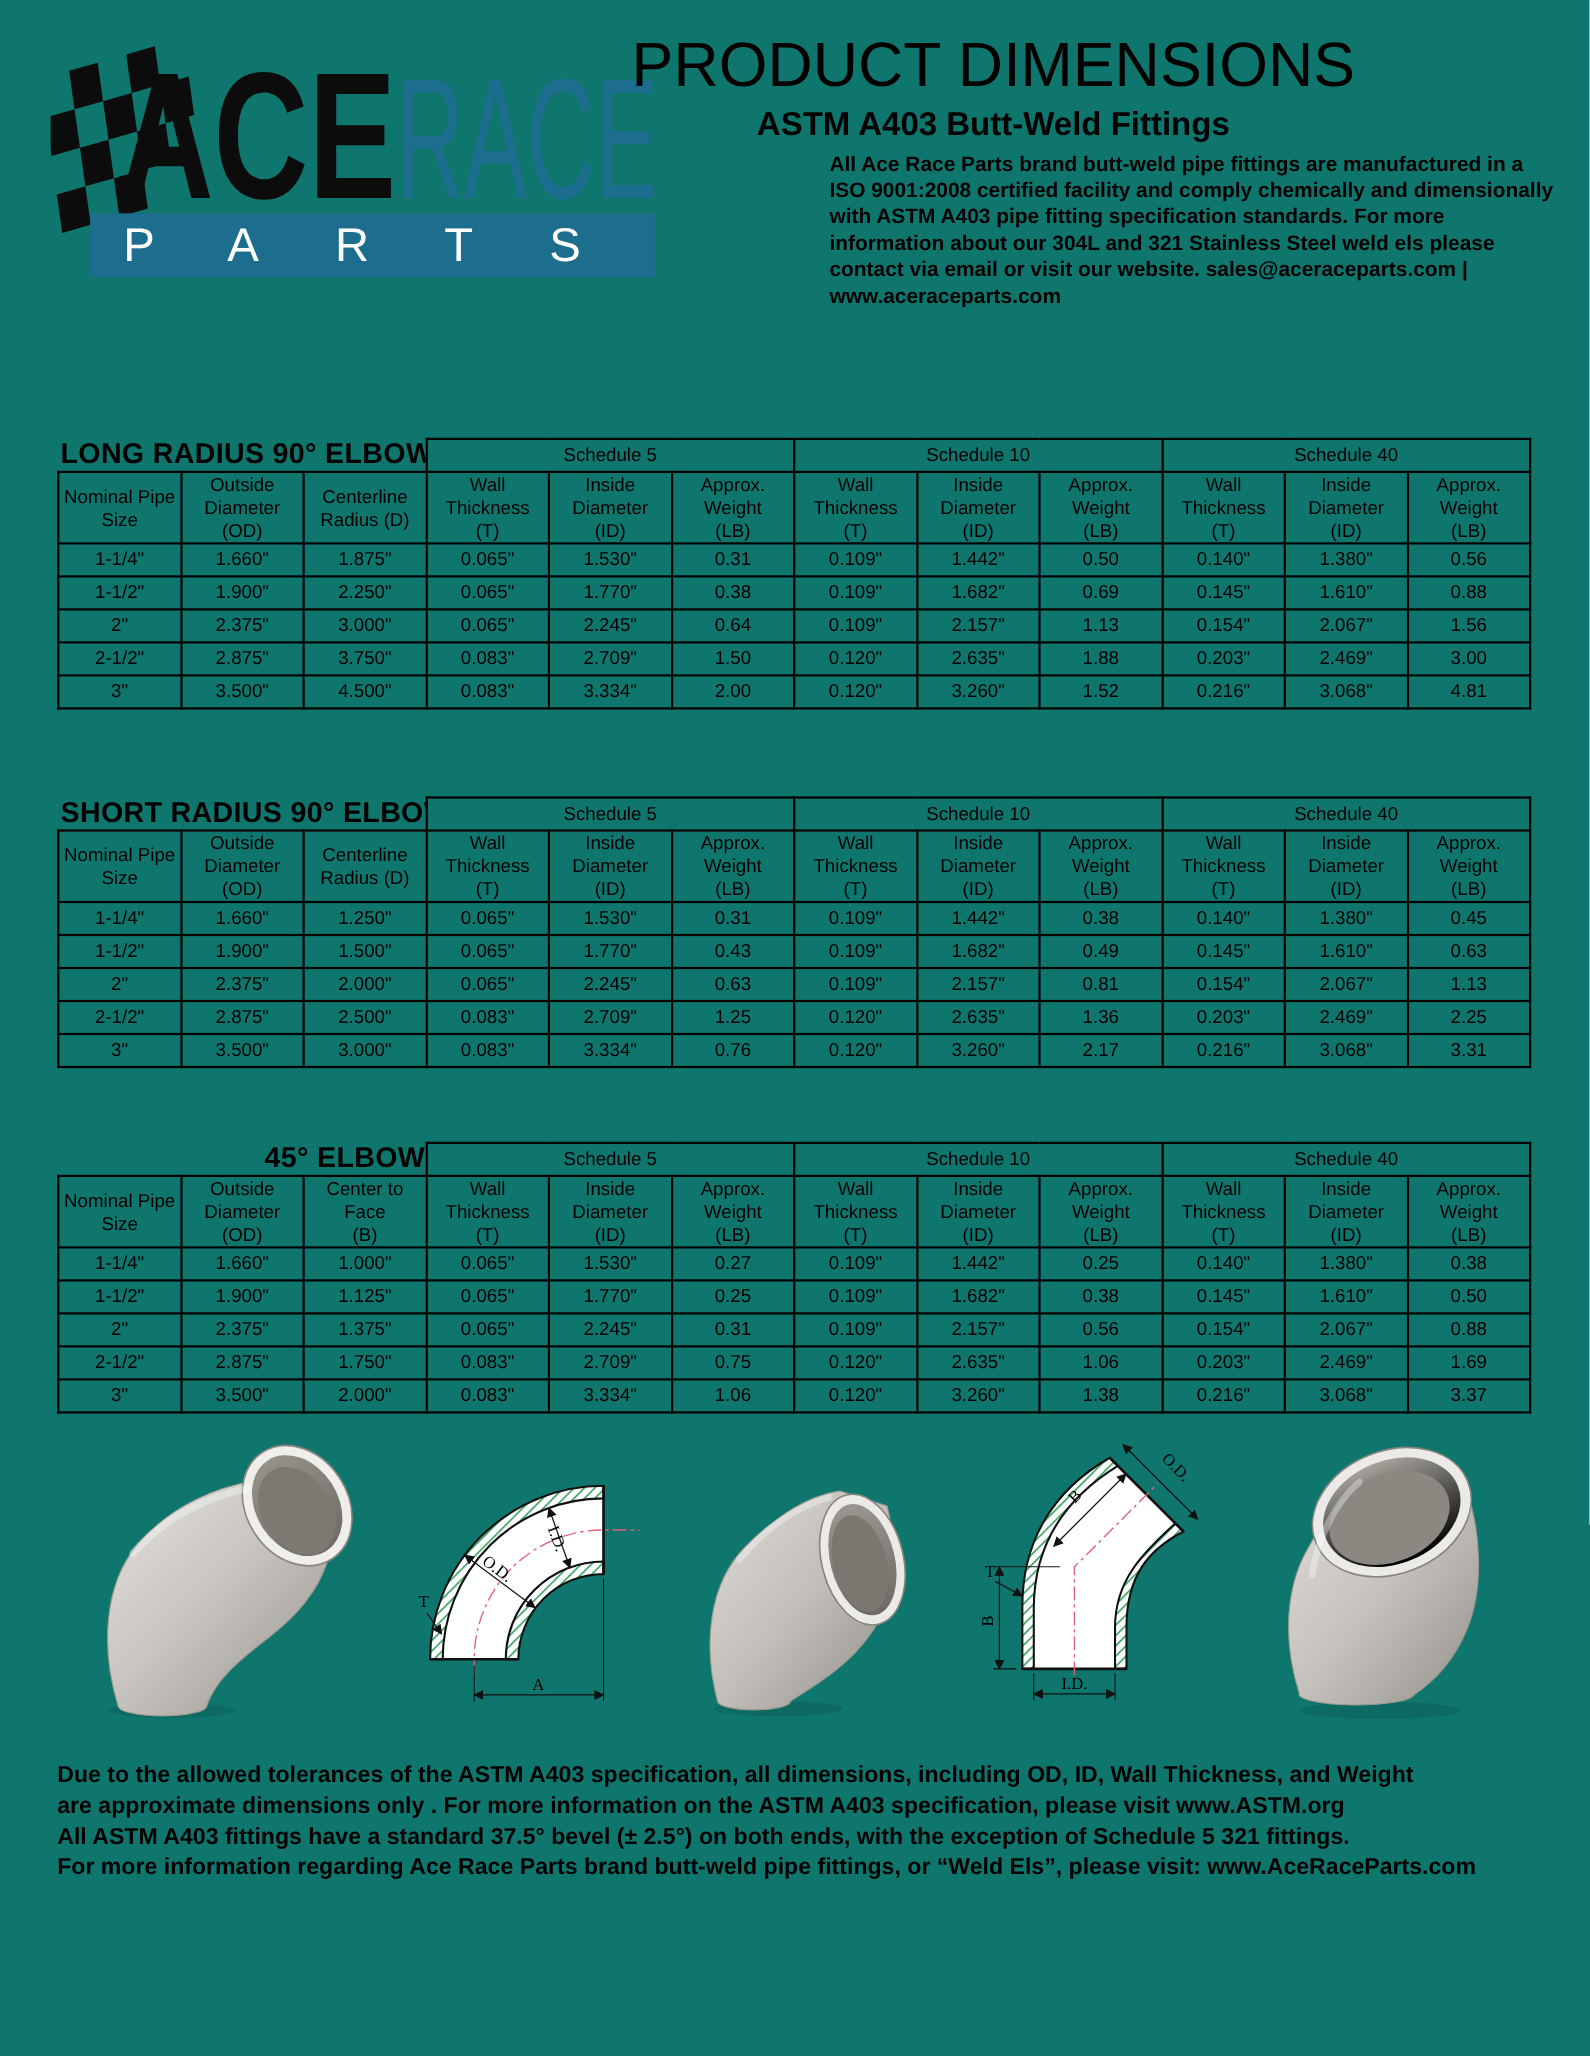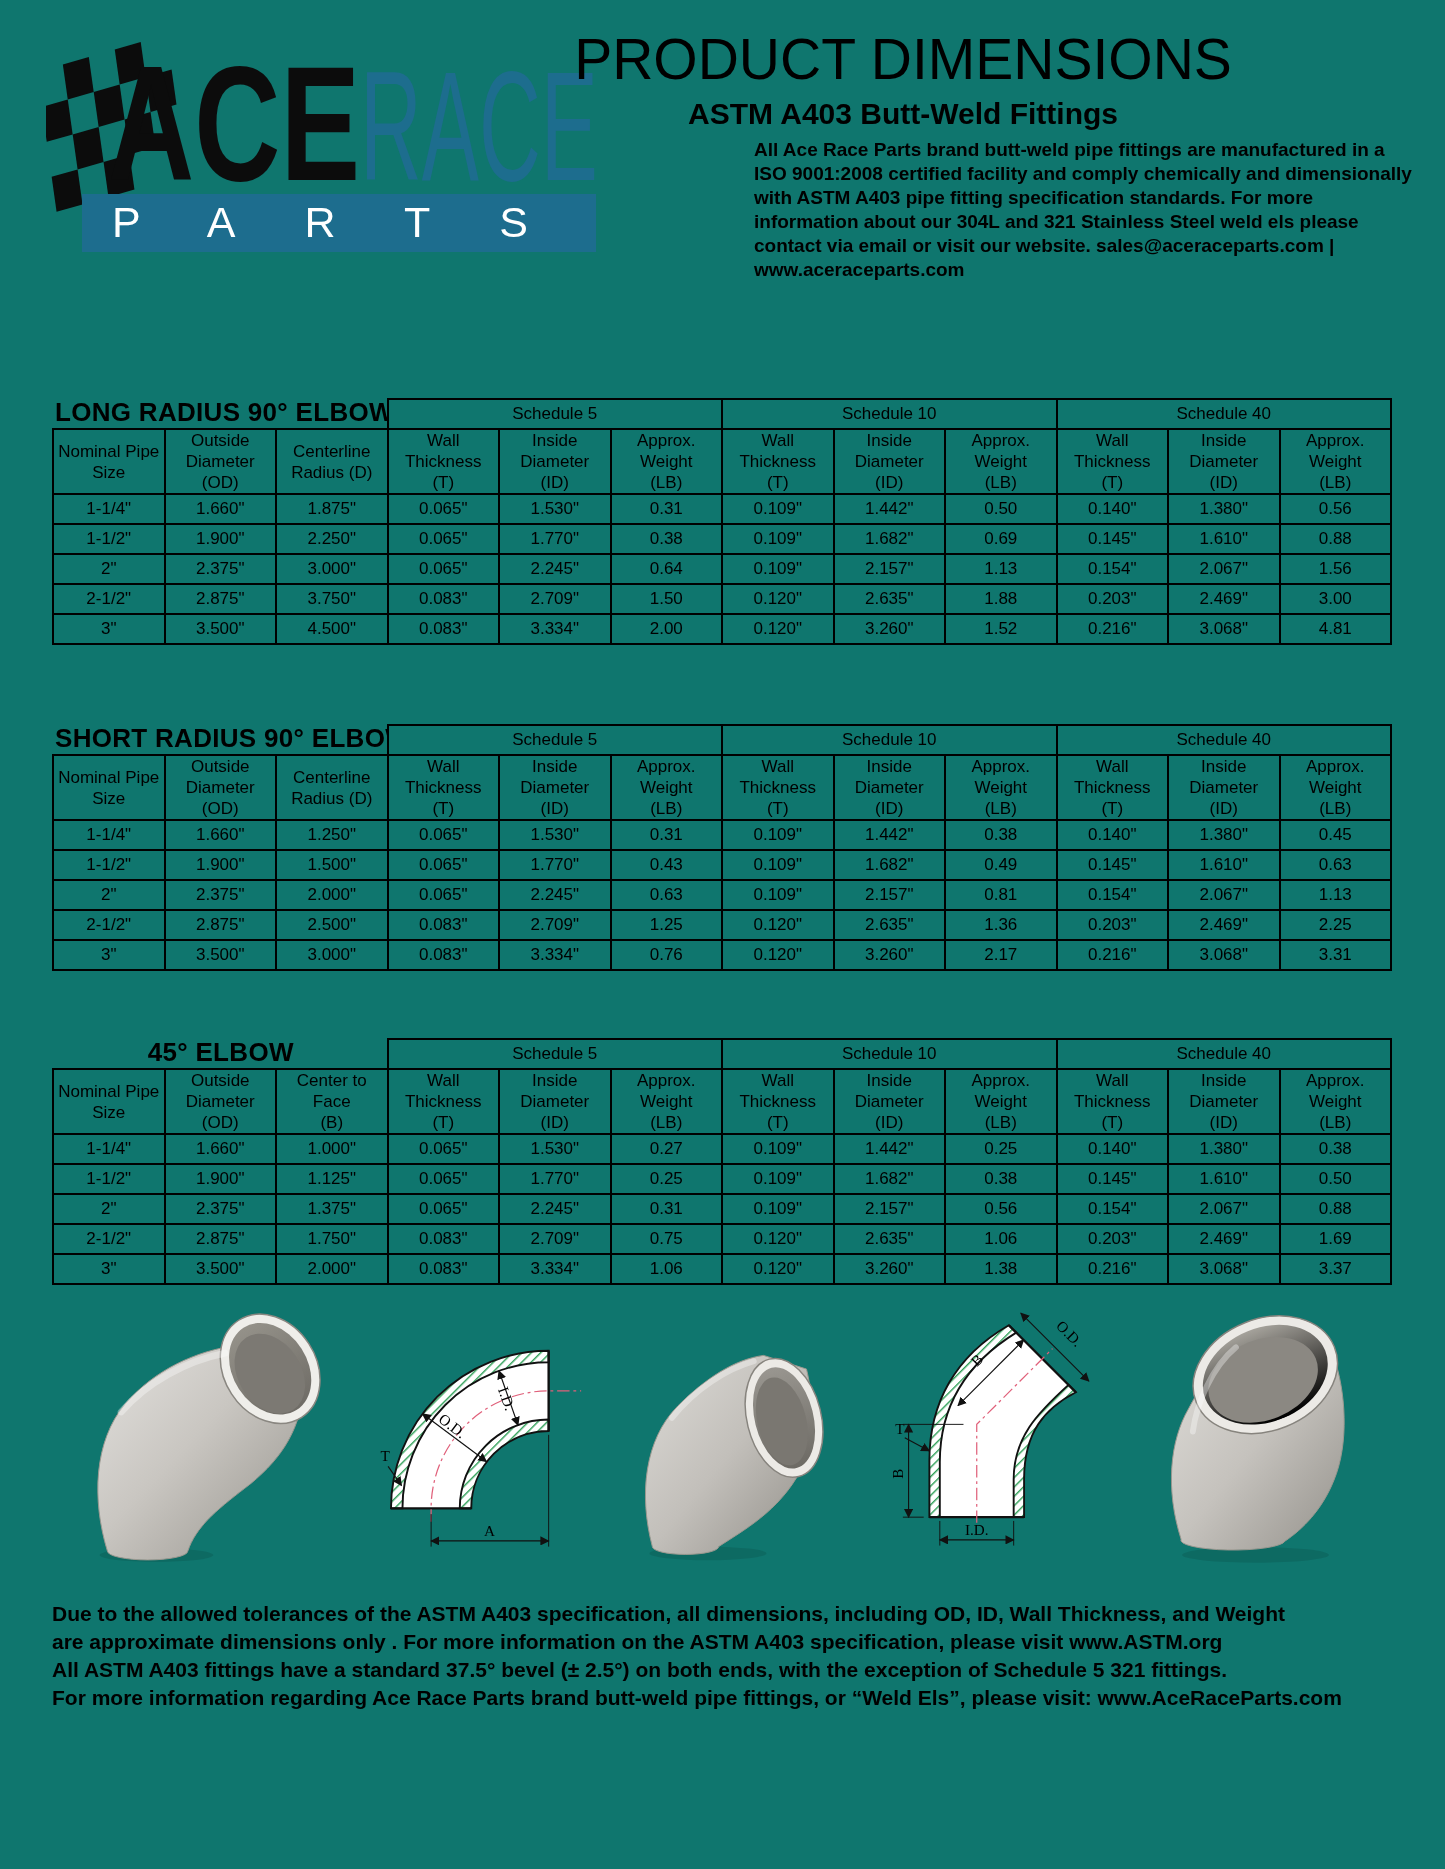--- a/index.html
+++ b/index.html
@@ -14,21 +14,21 @@
   .subtitle2{font-size:29px;font-weight:700;line-height:33px;margin:15px 0 0 0;}
   .intro{margin:7px 0 0 222px;width:660px;text-align:left;font-size:19px;font-weight:700;line-height:24px;}
 
   
   .table-block{position:absolute;left:52px;width:1340px;}
   .tbl-1{top:398px;}
   .tbl-2{top:724px;}
   .tbl-3{top:1038px;}
   table.spec-table{border-collapse:collapse;width:1340px;table-layout:fixed;}
   table.spec-table th,table.spec-table td{border:2px solid #000;font-size:17px;font-weight:400;text-align:center;vertical-align:middle;padding:0;overflow:hidden;}
-  table.spec-table td.title-cell{border:none;text-align:center;vertical-align:bottom;background:transparent;}
+  table.spec-table td.title-cell{border:none;text-align:right;vertical-align:bottom;background:transparent;}
   .tbl-title{display:inline-block;font-size:26px;font-weight:700;line-height:26px;letter-spacing:.3px;padding:0 0 3px 2px;white-space:nowrap;}
   tr.band{height:28px;}
   tr.band th{font-size:17px;}
   tr.heads{height:52px;}
   tr.heads th div{line-height:21px;}
   table.spec-table tbody tr{height:30px;}
 
   
   .figures{position:absolute;left:78px;top:1286px;width:1295px;height:290px;display:flex;justify-content:space-between;align-items:center;}
   .fig{flex:0 0 auto;}

